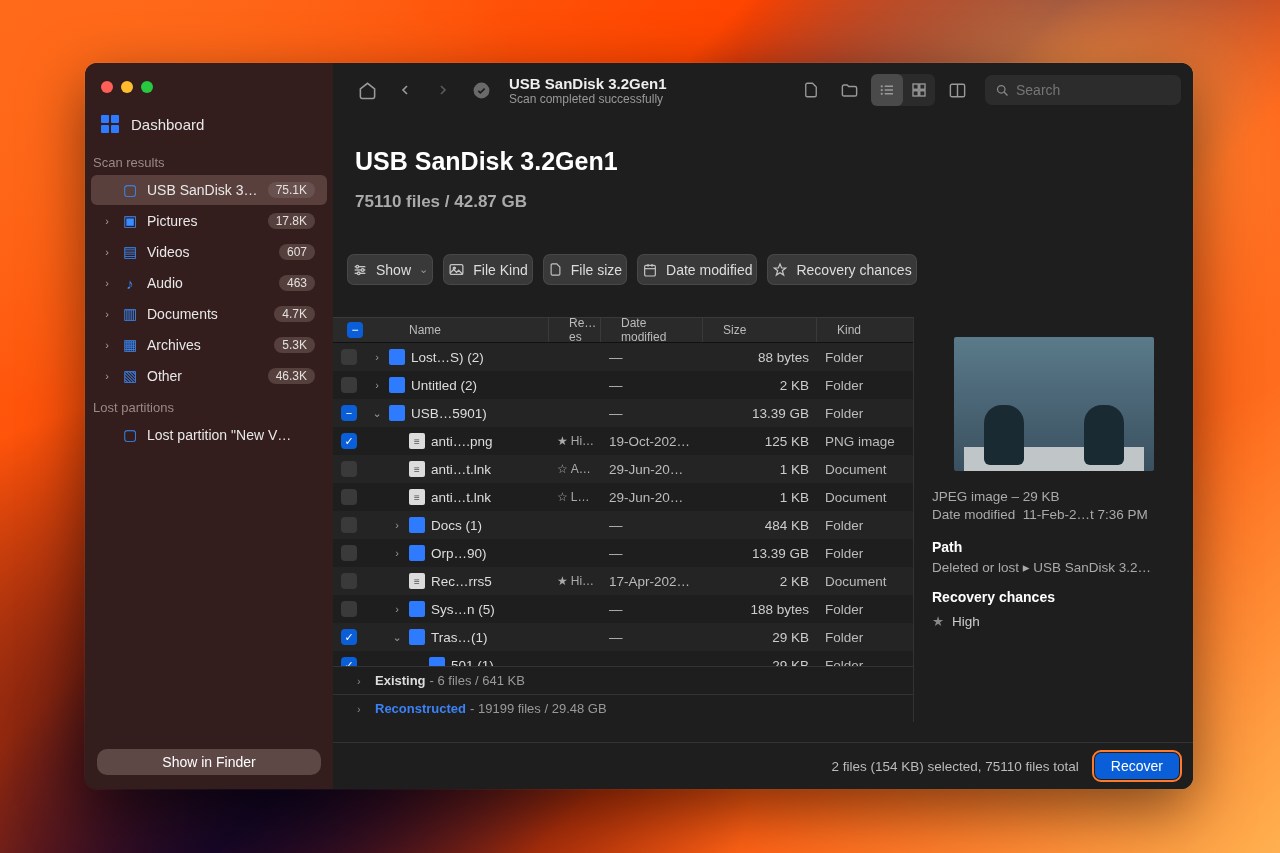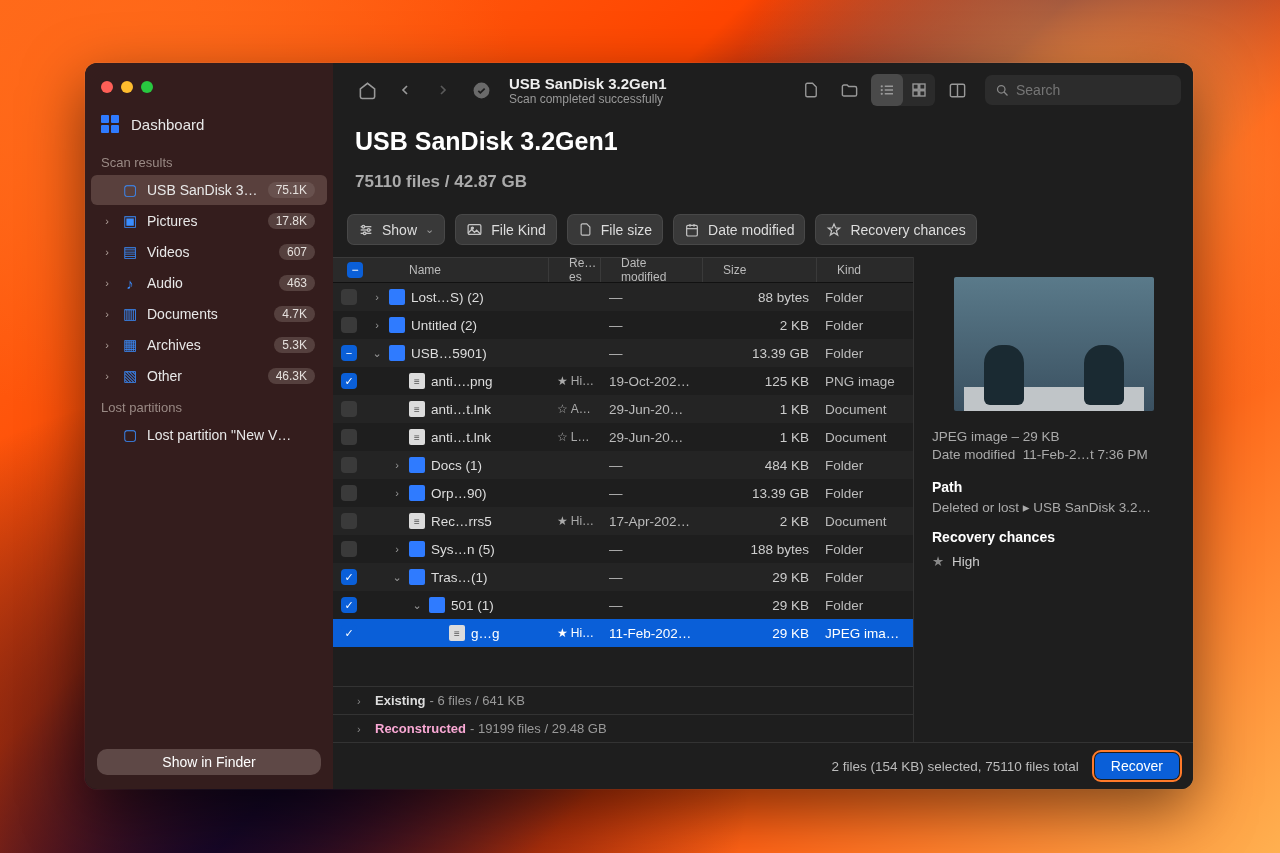--- a/index.html
+++ b/index.html
@@ -13,46 +13,46 @@
 .window { position: absolute; left: 85px; top: 63px; width: 1108px; height: 726px; background: #1e1e1e; border-radius: 12px; overflow: hidden; display: flex; box-shadow: 0 20px 60px rgba(0,0,0,0.5), 0 0 0 1px rgba(255,255,255,0.06); }
 .sidebar { width: 248px; background: rgba(60,30,30,0.75); backdrop-filter: blur(20px); display: flex; flex-direction: column; }
 .traffic { display: flex; gap: 8px; padding: 18px 16px 14px; }
 .traffic span { width: 12px; height: 12px; border-radius: 50%; }
 .tl-red { background: #ff5f57; }
 .tl-yellow { background: #febc2e; }
 .tl-green { background: #28c840; }
 .dash-row { display: flex; align-items: center; gap: 12px; padding: 8px 16px 14px; color: #e8e8e8; font-size: 15px; cursor: pointer; }
 .dash-icon { width: 18px; height: 18px; display: grid; grid-template: repeat(2,1fr)/repeat(2,1fr); gap: 2px; }
 .dash-icon i { background: #2f7bff; border-radius: 1px; }
-.section-label { color: #9a8a85; font-size: 13px; padding: 8px 16px 4px; }
+.section-label { color: #9a8a85; font-size: 13px; padding: 8px 8px 4px; }
 .side-item { display: flex; align-items: center; gap: 8px; padding: 6px 12px 6px 10px; margin: 1px 6px; border-radius: 6px; color: #e8e8e8; font-size: 14px; cursor: pointer; position: relative; }
 .side-item .chev { width: 12px; color: #b0a09a; font-size: 11px; text-align: center; }
 .side-item .lbl { flex: 1; overflow: hidden; text-overflow: ellipsis; white-space: nowrap; }
 .side-item .badge { background: rgba(120,100,95,0.5); color: #e5e0dd; font-size: 12px; padding: 1px 8px; border-radius: 10px; }
 .side-item.active { background: rgba(120,95,90,0.55); }
 .si-icon { width: 18px; height: 18px; display: flex; align-items: center; justify-content: center; font-size: 15px; }
 .sidebar-footer { margin-top: auto; padding: 14px 12px; }
 .show-finder { width: 100%; background: rgba(130,110,105,0.55); color: #fff; border: none; border-radius: 10px; padding: 5px 0; font-size: 14px; cursor: pointer; }
-.main { flex: 1; background: #1e1e1e; display: flex; flex-direction: column; color: #d8d8d8; }
+.main { flex: 1; background: #1e1e1e; display: flex; flex-direction: column; color: #d8d8d8; gap: 20px; }
 .toolbar { display: flex; align-items: center; gap: 6px; padding: 8px 12px 8px 18px; height: 54px; }
 .tb-btn { width: 32px; height: 32px; display: flex; align-items: center; justify-content: center; border-radius: 6px; color: #999; cursor: pointer; }
 .tb-btn.dim { color: #5a5a5a; }
 .tb-title-blk { margin-left: 6px; margin-right: auto; }
 .tb-title { color: #eee; font-size: 15px; font-weight: 600; }
 .tb-sub { color: #999; font-size: 12px; }
 .tb-group { display: flex; background: rgba(255,255,255,0.06); border-radius: 6px; }
 .tb-group .tb-btn.active { background: rgba(255,255,255,0.15); }
 .search-box { background: rgba(45,45,45,0.9); border-radius: 7px; display: flex; align-items: center; padding: 0 10px; width: 196px; height: 30px; margin-left: 6px; }
 .search-box input { background: none; border: none; color: #ccc; font-size: 14px; width: 100%; outline: none; }
 .search-box .mag { color: #888; margin-right: 6px; }
 .hdr { padding: 10px 22px 6px; }
 .hdr h1 { color: #fff; font-size: 25px; font-weight: 700; }
 .hdr .sub { color: #aaa; font-size: 17px; font-weight: 600; margin-top: 16px; }
 .filter-row { display: flex; gap: 10px; padding: 16px 14px 12px; }
-.fbtn { background: rgba(68,68,68,0.7); border: 1px solid rgba(255,255,255,0.08); border-radius: 7px; padding: 6px 10px; color: #ddd; font-size: 14px; display: flex; align-items: center; gap: 8px; cursor: pointer; }
+.fbtn { background: rgba(68,68,68,0.7); border: 1px solid rgba(255,255,255,0.08); border-radius: 7px; padding: 6px 4px; color: #ddd; font-size: 14px; display: flex; align-items: center; gap: 8px; cursor: pointer; }
 .fbtn .ic { font-size: 15px; opacity: 0.85; }
 .table-wrap { flex: 1; display: flex; overflow: hidden; }
 .table { flex: 1; display: flex; flex-direction: column; overflow: hidden; }
 .thead { display: flex; align-items: center; background: #2a2a2a; border-top: 1px solid #3a3a3a; border-bottom: 1px solid #111; height: 26px; font-size: 12px; color: #bbb; padding-left: 8px; }
 .th { padding: 0 20px; border-right: 1px solid #3a3a3a; height: 100%; display: flex; align-items: center; }
 .th.name { flex: 1; padding-left: 46px; }
 .th.rc { width: 52px; }
 .th.dm { width: 102px; }
 .th.sz { width: 114px; }
 .th.kd { width: 96px; border-right: none; }
@@ -506,21 +506,21 @@
             </div>
           </div>
         <div id="summaries">
             <div class="summary-row">
               <span class="disc2">›</span>
               <b style="color:#ddd">Existing</b>
               <span style="color:#999"> - 6 files / 641 KB</span>
             </div>
             <div class="summary-row">
               <span class="disc2">›</span>
-              <b style="color:#f9a8d4">Reconstructed</b>
+              <b style="color:#3b82f6">Reconstructed</b>
               <span style="color:#999"> - 19199 files / 29.48 GB</span>
             </div>
           </div>
       </div>
 
       <div class="details">
         <div class="preview">
           <div class="desk"></div>
             <div class="silh l"></div>
             <div class="silh r"></div>

